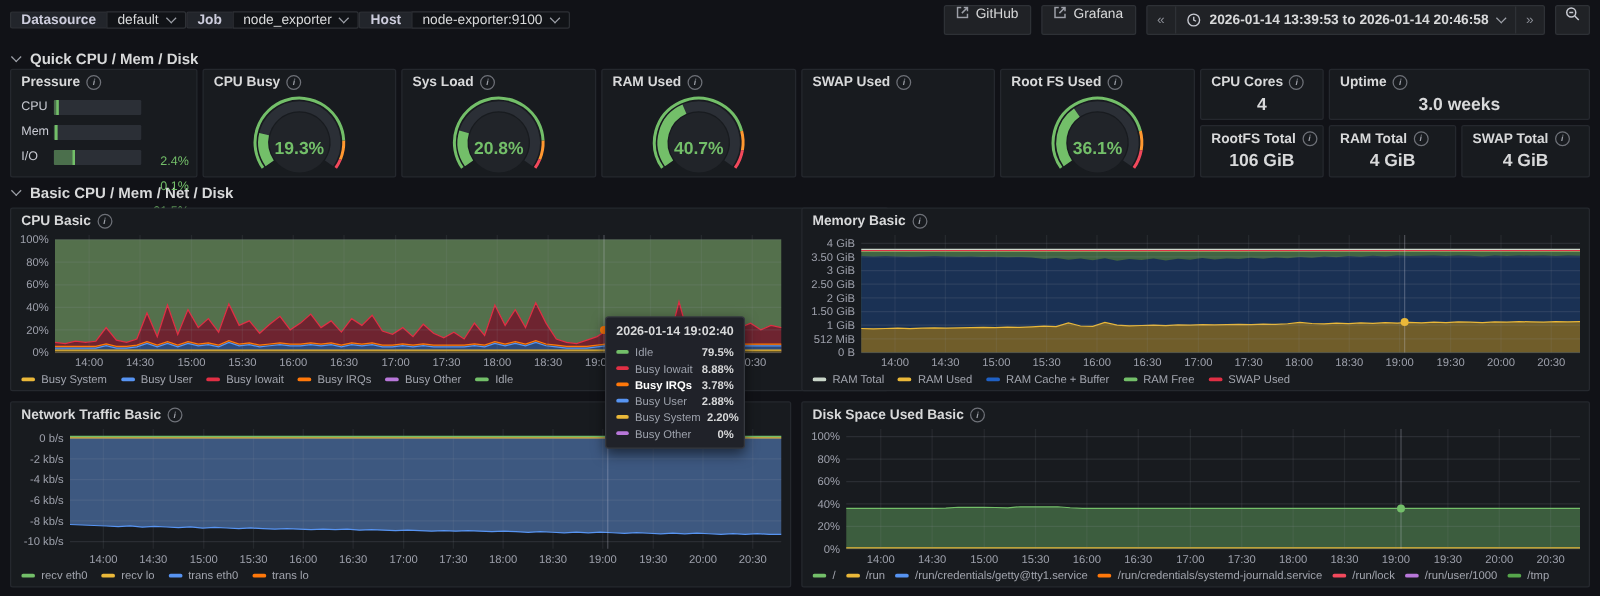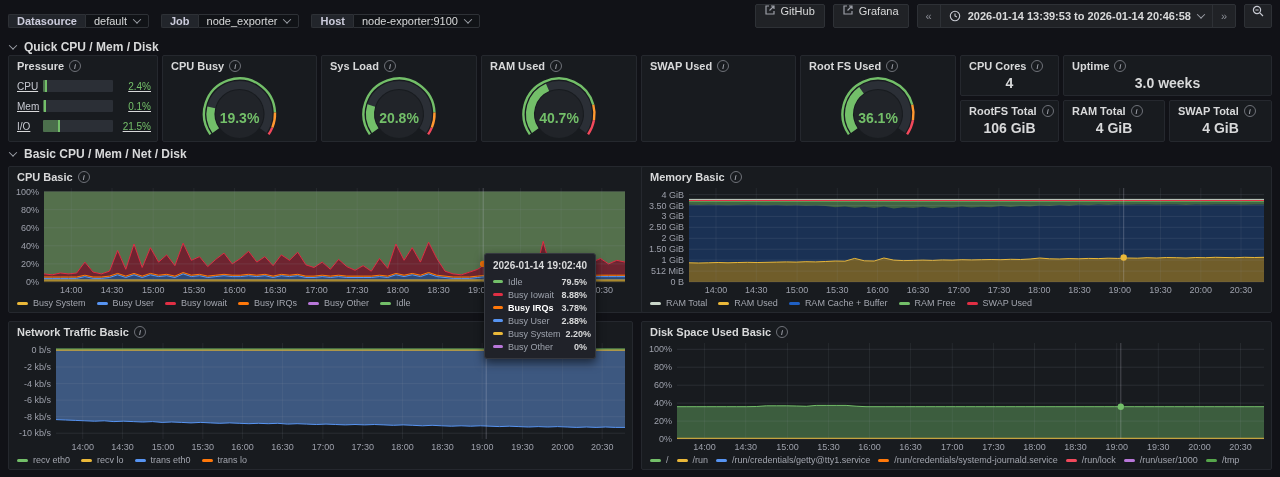--- a/index.html
+++ b/index.html
@@ -5,42 +5,42 @@
   html,body{margin:0;padding:0;background:#111217;}
   #app{position:relative;width:1280px;height:477px;background:#111217;
     font-family:"Liberation Sans","DejaVu Sans",sans-serif;color:#d8d9da;overflow:hidden;}
   .panel{position:absolute;background:#181b1f;border:1px solid #25282e;border-radius:2px;box-sizing:border-box;}
   .p-title{position:absolute;top:4px;left:8px;display:flex;align-items:center;gap:5px;
     font-size:11px;font-weight:600;color:#d8d9da;white-space:nowrap;}
   .info{display:inline-flex;align-items:center;justify-content:center;width:10px;height:10px;
     border:1px solid #6e7178;border-radius:50%;font-size:7px;color:#9da0a8;font-style:italic;font-weight:700;}
   
   .tb{position:absolute;top:4px;height:24px;display:flex;align-items:center;}
-  .vargrp{display:flex;align-items:flex-end;height:24px;margin-right:12px;}
+  .vargrp{display:flex;align-items:center;height:24px;}
   .varlab{display:flex;align-items:center;padding:0 8px;background:#22252b;border:1px solid #2e3136;
     border-right:none;border-radius:2px 0 0 2px;font-size:11px;font-weight:600;color:#ccccdc;}
   .varval{display:flex;align-items:center;gap:7px;padding:0 8px;background:#111317;border:1px solid #2e3136;
     border-radius:0 2px 2px 0;font-size:11px;color:#d8d9da;}
   .caret{width:5px;height:5px;border-right:1.4px solid #9da0a8;border-bottom:1.4px solid #9da0a8;
     transform:rotate(45deg) translate(-1px,-1px);display:inline-block;}
   .btn{display:flex;align-items:flex-start;gap:6px;height:24px;padding:0 9px;background:#202226;
     border:1px solid #2e3136;border-radius:2px;font-size:11px;font-weight:500;color:#d8d9da;box-sizing:border-box;}
   .grp{display:flex;align-items:stretch;height:24px;border:1px solid #2e3136;border-radius:2px;
     background:#202226;overflow:hidden;box-sizing:border-box;}
   .grp>div{display:flex;align-items:center;padding:0 8px;font-size:11px;color:#d8d9da;}
   .grp>div+div{border-left:1px solid #2e3136;}
   .sep{color:#8b8e96;}
   
   .sect{position:absolute;display:flex;align-items:center;gap:8px;font-size:12px;font-weight:600;color:#d8d9da;}
   
-  .prow{position:absolute;left:8px;display:flex;align-items:flex-end;width:134px;text-decoration:underline;}
+  .prow{position:absolute;left:8px;display:flex;align-items:flex-start;width:134px;}
   .plab{width:26px;font-size:10px;color:#c7c9d1;}
   .ptrack{width:70px;height:12px;background:#2b2f36;border-radius:1px;overflow:hidden;position:relative;}
   .pfill{position:absolute;left:0;top:0;bottom:0;background:rgba(115,191,105,0.45);border-right:2px solid #73bf69;}
-  .pval{flex:1;text-align:right;font-size:10px;color:#73bf69;}
+  .pval{flex:1;text-align:right;font-size:10px;color:#73bf69;margin-top:44px;}
   
   .statval{position:absolute;left:0;right:0;top:19px;text-align:center;font-size:14px;font-weight:700;color:#d8d9da;}
   
   .chart-box{position:absolute;left:1px;top:21px;}
   .ax{font-size:9px;fill:#9da0ab;font-family:"Liberation Sans","DejaVu Sans",sans-serif;}
   .legend{position:absolute;left:8px;right:4px;bottom:2px;height:14px;display:flex;align-items:center;
     gap:11px;overflow:hidden;white-space:nowrap;}
   .li{display:inline-flex;align-items:center;gap:5px;font-size:9px;color:#a2a5ae;}
   .li i{display:inline-block;width:11px;height:3px;border-radius:2px;}
   .kebab{position:absolute;top:2px;right:5px;font-size:13px;color:#9da0ab;line-height:14px;}

